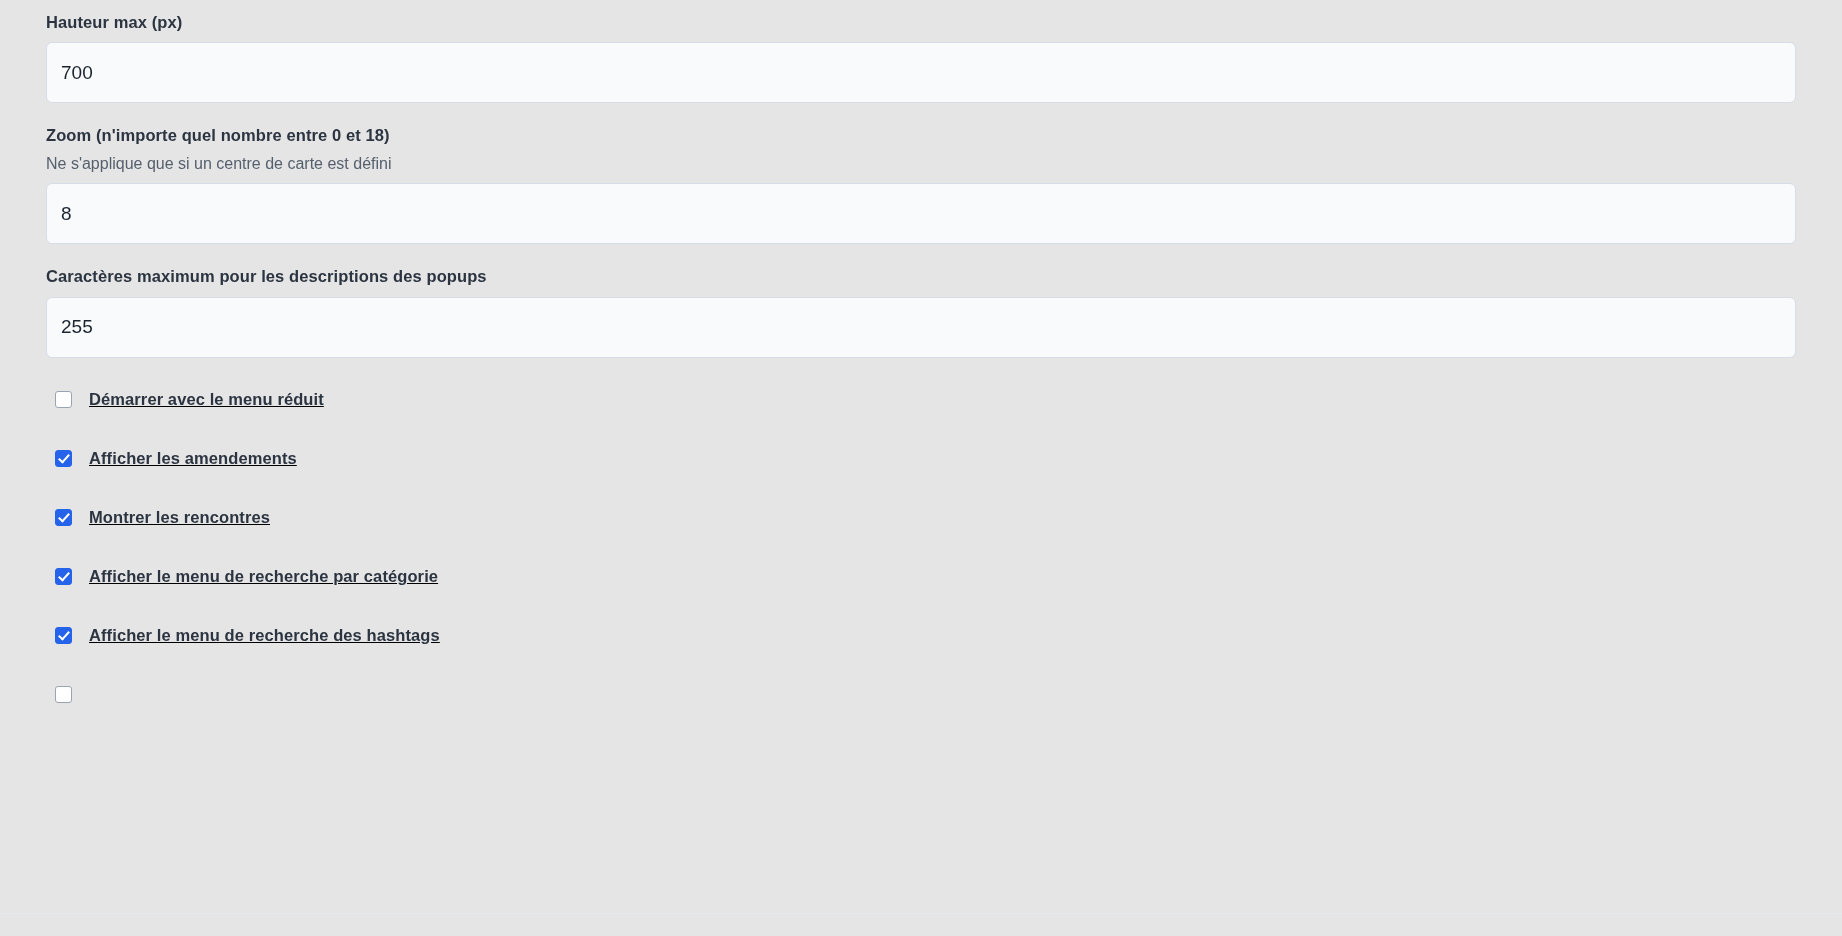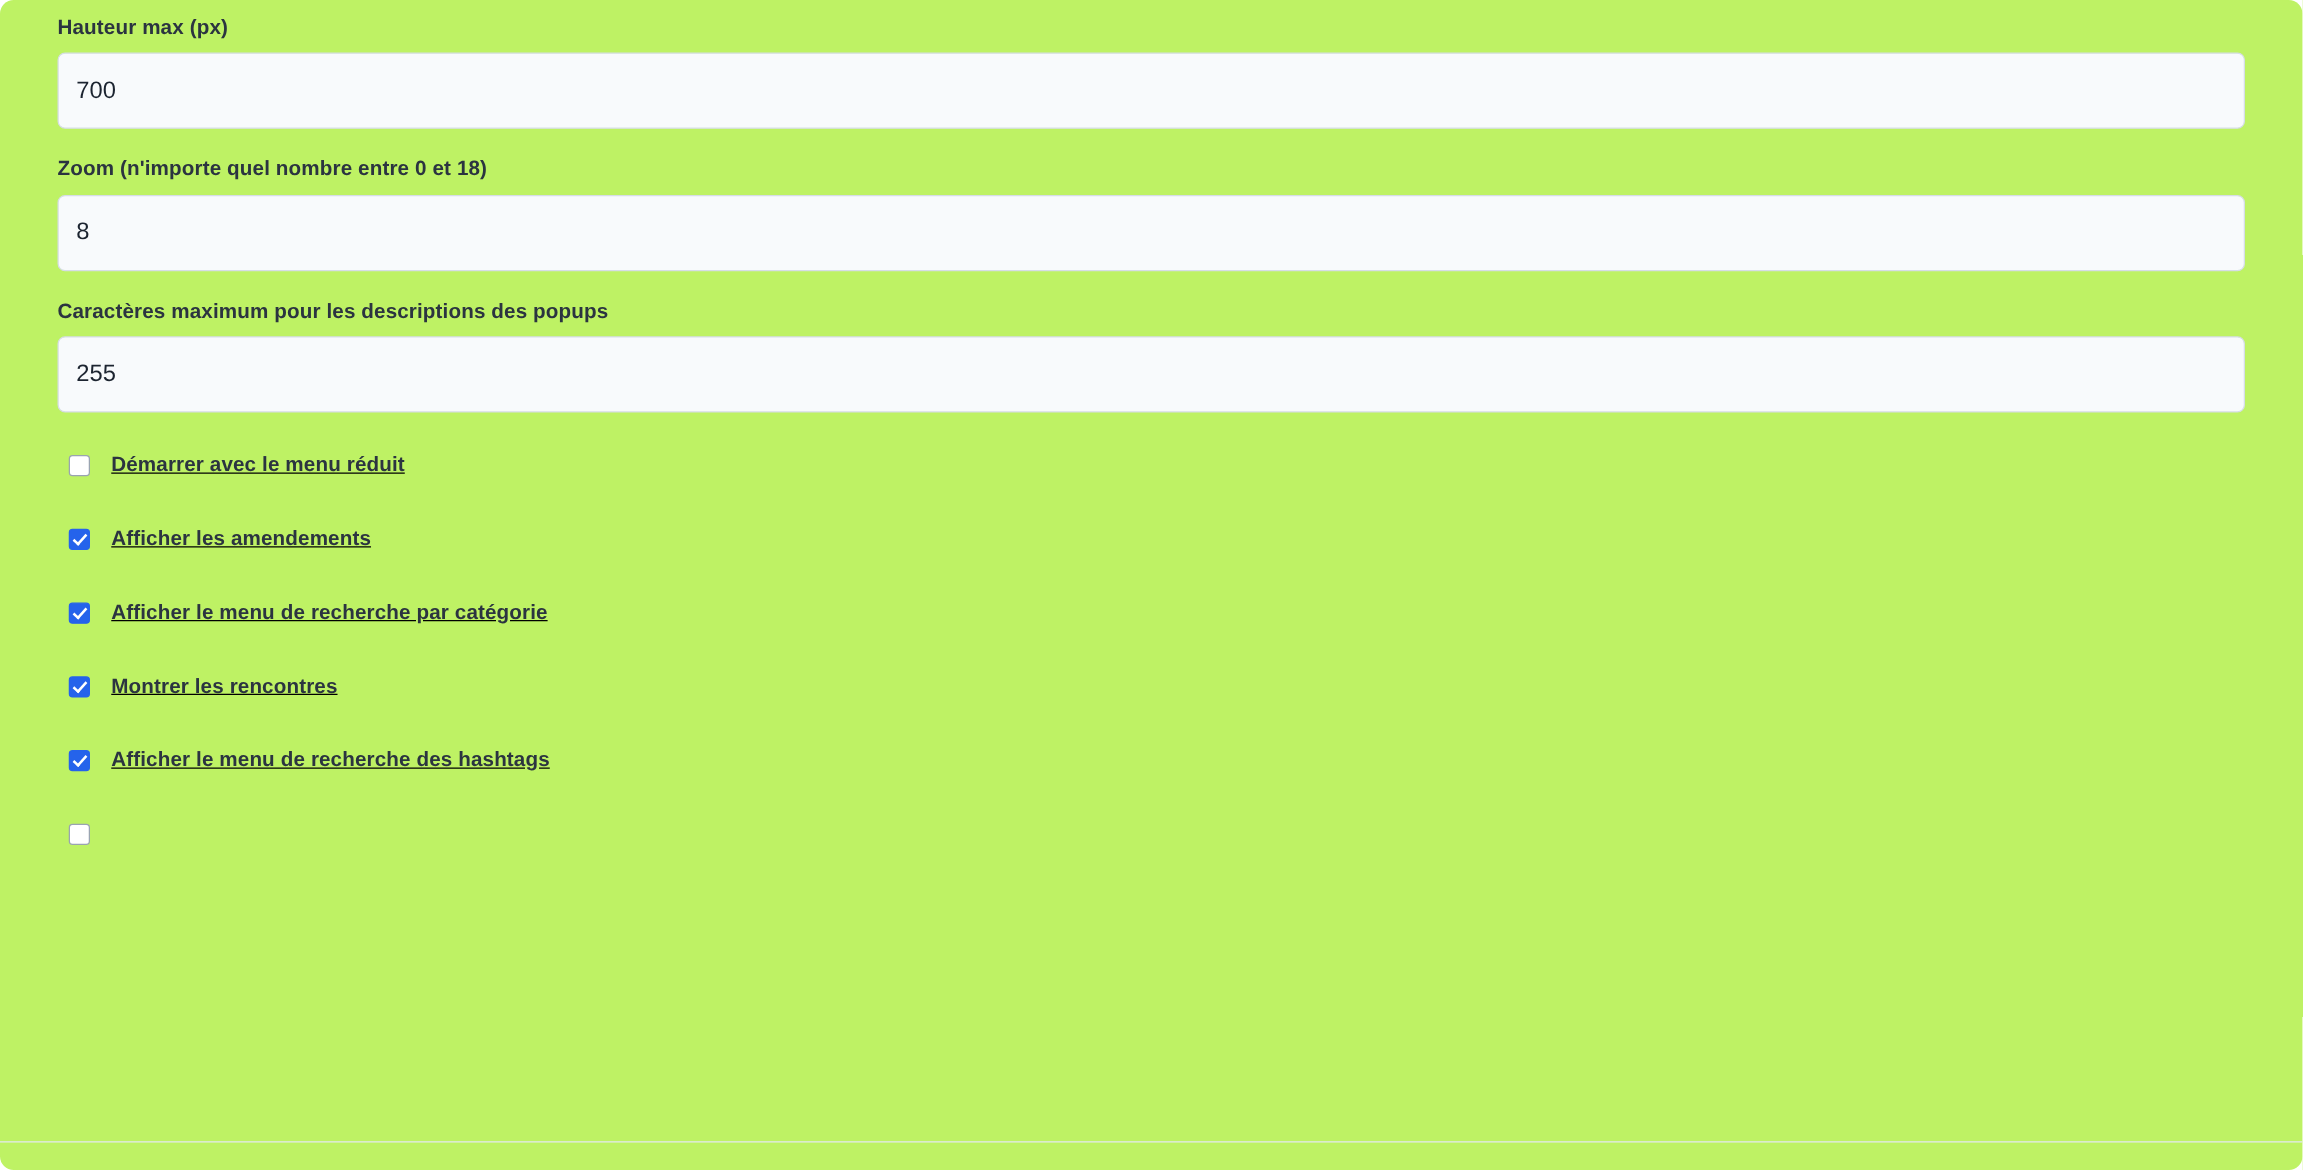--- a/index.html
+++ b/index.html
@@ -5,24 +5,23 @@
   html, body {
     margin: 0;
     padding: 0;
     background: #ffffff;
     font-family: "Liberation Sans", sans-serif;
   }
   .page {
     width: 1842px;
     height: 936px;
     box-sizing: border-box;
-    background: #bef264;
+    background: #e5e5e5;
     position: relative;
     overflow: hidden;
-    border-radius: 11px;
   }
   .form-wrap {
     padding: 0 46px 0 46px;
     box-sizing: border-box;
     width: 1842px;
   }
   .field-group {
     margin-bottom: 22px;
   }
   .field-label {
@@ -122,46 +121,47 @@
   <div class="form-wrap">
 
     <div class="field-group">
       <label class="field-label">Hauteur max (px)</label>
       <input class="text-input" type="text" value="700" style="">
     </div>
 
 
     <div class="field-group">
       <label class="field-label">Zoom (n'importe quel nombre entre 0 et 18)</label>
+      <span class="field-help">Ne s'applique que si un centre de carte est défini</span>
       <input class="text-input" type="text" value="8" style="">
     </div>
 
     <div class="field-group" style="margin-bottom:30px;">
       <label class="field-label">Caractères maximum pour les descriptions des popups</label>
       <input class="text-input" type="text" value="255" style="">
     </div>
 
     <div class="checkbox-row">
       <input type="checkbox" class="cb" id="cb0" style="">
       <label class="cb-label" for="cb0">Démarrer avec le menu réduit</label>
     </div>
 
     <div class="checkbox-row">
       <input type="checkbox" class="cb" id="cb1" checked="" style="">
       <label class="cb-label" for="cb1">Afficher les amendements</label>
     </div>
 
     <div class="checkbox-row">
-      <input type="checkbox" class="cb" id="cb3" checked="" style="">
-      <label class="cb-label" for="cb3">Afficher le menu de recherche par catégorie</label>
+      <input type="checkbox" class="cb" id="cb2" checked="" style="">
+      <label class="cb-label" for="cb2">Montrer les rencontres</label>
     </div>
 
     <div class="checkbox-row">
-      <input type="checkbox" class="cb" id="cb2" checked="" style="">
-      <label class="cb-label" for="cb2">Montrer les rencontres</label>
+      <input type="checkbox" class="cb" id="cb3" checked="" style="">
+      <label class="cb-label" for="cb3">Afficher le menu de recherche par catégorie</label>
     </div>
 
     <div class="checkbox-row">
       <input type="checkbox" class="cb" id="cb4" checked="" style="">
       <label class="cb-label" for="cb4">Afficher le menu de recherche des hashtags</label>
     </div>
 
     <div class="checkbox-row">
       <input type="checkbox" class="cb" id="cb5" style="">
     </div>

